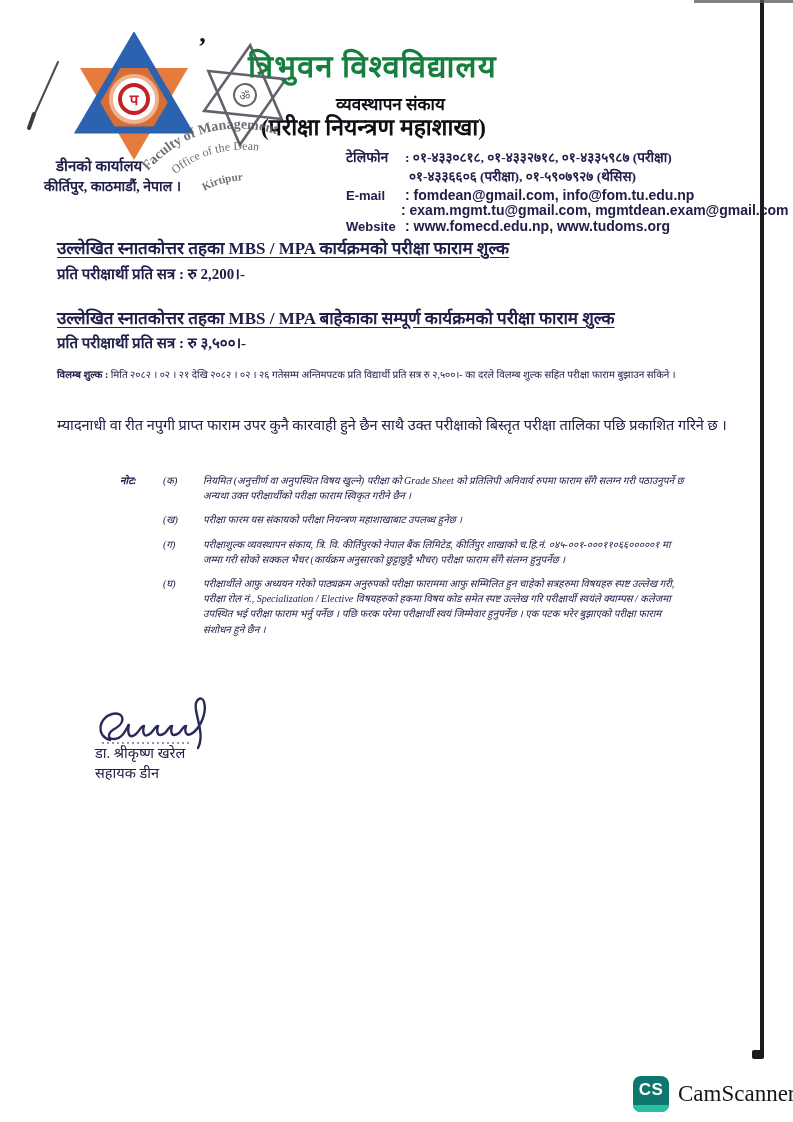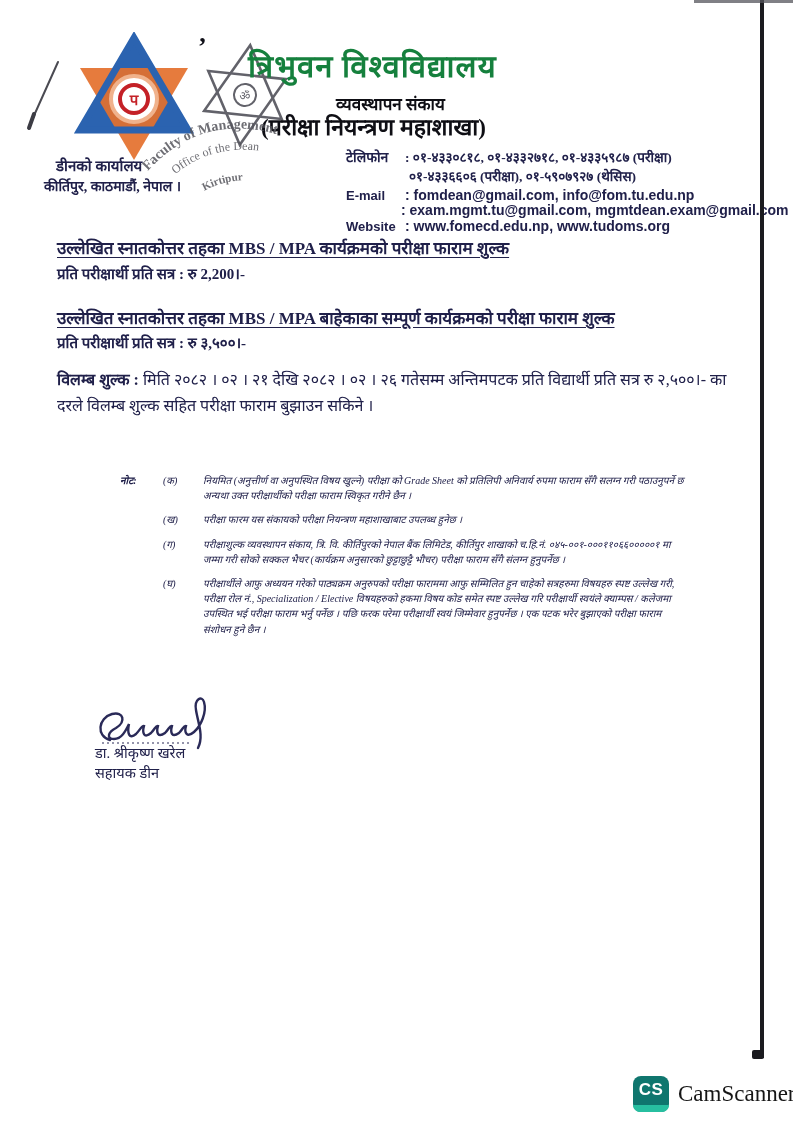--- a/index.html
+++ b/index.html
@@ -12,21 +12,21 @@
   .faculty{font-size:17px;font-weight:bold;color:#0e0e14;white-space:nowrap;}
   .division{font-size:23px;font-weight:bold;color:#0e0e14;white-space:nowrap;}
   .office1{font-size:15px;font-weight:bold;white-space:nowrap;}
   .office2{font-size:14px;font-weight:bold;white-space:nowrap;}
   .clabel{font-size:14px;font-weight:bold;display:inline-block;width:55px;}
   .clabel-en{font-family:"Liberation Sans",sans-serif;font-size:13px;font-weight:bold;display:inline-block;width:55px;}
   .cval{font-size:13.5px;font-weight:bold;white-space:nowrap;}
   .cval-en{font-family:"Liberation Sans",sans-serif;font-size:14px;font-weight:bold;white-space:nowrap;text-align:center;}
   .heading{font-size:17px;font-weight:bold;text-decoration:underline;text-underline-offset:3px;white-space:nowrap;}
   .feeline{font-size:15px;font-weight:bold;white-space:nowrap;}
-  .para{font-size:16px;line-height:1.62;text-align:left;}
+  .para{font-size:10px;line-height:1.62;text-align:left;}
   .para2{font-size:14.5px;line-height:2.05;}
   .boldlead{font-weight:bold;}
   .notes{font-style:italic;font-size:10px;line-height:1.52;}
   .noterow{display:flex;margin-bottom:9px;}
   .notemark{width:40px;flex:0 0 40px;}
   .notetext{flex:1;}
   .signame{font-size:14.5px;white-space:nowrap;}
   .sigtitle{font-size:14.5px;white-space:nowrap;}
   .edge-line{background:#1b1b1f;}
   .cs-wrap{display:flex;align-items:center;gap:9px;}
@@ -103,20 +103,21 @@
   <div class="abs heading ink" style="left:57px;top:236px;">उल्लेखित स्नातकोत्तर तहका MBS / MPA कार्यक्रमको परीक्षा फाराम शुल्क</div>
   <div class="abs feeline ink" style="left:57px;top:263px;">प्रति परीक्षार्थी प्रति सत्र : रु 2,200।-</div>
 
   <div class="abs heading ink" style="left:57px;top:306px;">उल्लेखित स्नातकोत्तर तहका MBS / MPA बाहेकाका सम्पूर्ण कार्यक्रमको परीक्षा फाराम शुल्क</div>
   <div class="abs feeline ink" style="left:57px;top:332px;">प्रति परीक्षार्थी प्रति सत्र : रु ३,५००।-</div>
 
   <div class="abs para ink" style="left:57px;top:367px;width:692px;">
     <span class="boldlead">विलम्ब शुल्क :</span><span> मिति २०८२ । ०२ । २१  देखि २०८२ । ०२ । २६ गतेसम्म अन्तिमपटक प्रति विद्यार्थी प्रति सत्र रु २,५००।- का दरले विलम्ब शुल्क सहित परीक्षा फाराम बुझाउन सकिने ।</span>
   </div>
 
+  <div class="abs para2 ink" style="left:57px;top:411px;width:692px;">म्यादनाधी वा रीत नपुगी प्राप्त फाराम उपर कुनै कारवाही हुने छैन साथै उक्त परीक्षाको बिस्तृत परीक्षा तालिका पछि प्रकाशित गरिने छ ।</div>
 
   <div class="abs notes ink" style="left:120px;top:473px;font-weight:bold;">नोट:</div>
   <div class="abs notes ink" style="left:163px;top:473px;width:524px;">
     <div class="noterow">
       <span class="notemark">(क)</span>
       <span class="notetext">नियमित (अनुत्तीर्ण वा अनुपस्थित विषय खुल्ने) परीक्षा को Grade Sheet को प्रतिलिपी अनिवार्य रुपमा फाराम सँगै सलग्न गरी पठाउनुपर्ने छ अन्यथा उक्त परीक्षार्थीको परीक्षा फाराम स्विकृत गरीने छैन ।</span>
     </div>
     <div class="noterow">
       <span class="notemark">(ख)</span>
       <span class="notetext">परीक्षा फारम यस संकायको परीक्षा नियन्त्रण महाशाखाबाट उपलब्ध हुनेछ ।</span>

